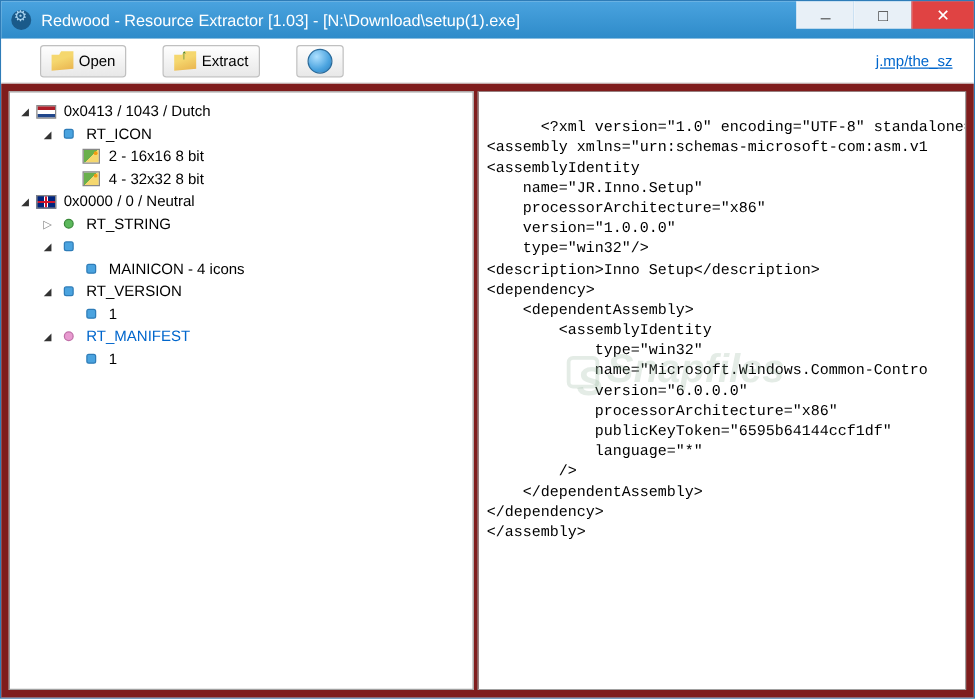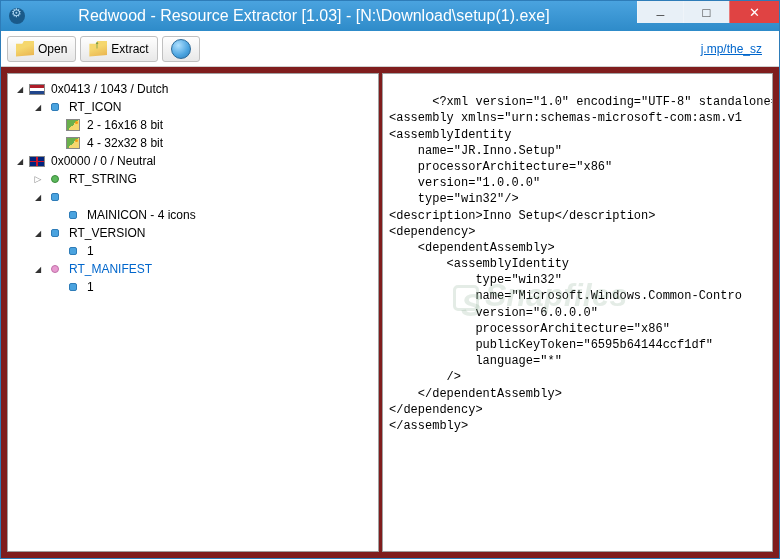--- a/index.html
+++ b/index.html
@@ -1,29 +1,29 @@
 <!DOCTYPE html>
 <html><head>
 <meta charset="utf-8">
 <style>
 * { margin: 0; padding: 0; box-sizing: border-box; }
 body { font-family: 'Segoe UI', Tahoma, sans-serif; font-size: 12px; background: #fff; overflow: hidden; }
 .window { width: 780px; height: 559px; display: flex; flex-direction: column; border: 1px solid #2e7cb8; }
 .titlebar { height: 30px; background: linear-gradient(to bottom, #4aa3df, #2e8bc9); display: flex; align-items: center; color: #fff; }
 .titlebar-icon { width: 16px; height: 16px; margin: 0 8px; background: #1a5a8a; border-radius: 50%; position: relative; }
 .titlebar-icon::after { content: '⚙'; position: absolute; top: -2px; left: 2px; font-size: 12px; color: #aad4f0; }
-.titlebar-text { flex: 1; text-align: center; font-size: 16px; color: #fff; padding-right: 42px; }
+.titlebar-text { flex: 1; text-align: left; font-size: 13px; color: #fff; padding-right: 42px; }
 .win-controls { display: flex; height: 100%; }
 .win-btn { width: 46px; height: 22px; display: flex; align-items: center; justify-content: center; font-size: 11px; color: #333; background: #e8f0f7; border-left: 1px solid rgba(255,255,255,0.3); cursor: pointer; }
 .win-btn.min::after { content: '─'; position: relative; top: 3px; }
 .win-btn.max::after { content: '□'; font-size: 13px; }
 .win-btn.close { background: #e04343; color: #fff; width: 50px; }
 .win-btn.close::after { content: '✕'; font-size: 13px; }
 .toolbar { height: 36px; background: #fff; border-bottom: 1px solid #d0d0d0; display: flex; align-items: center; padding: 0 6px; gap: 4px; }
-.tb-btn { display: flex; align-items: center; gap: 4px; padding: 3px 8px; border: 1px solid #c0c0c0; border-radius: 3px; background: linear-gradient(to bottom, #fefefe, #e8e8e8); cursor: pointer; height: 26px; }
+.tb-btn { display: flex; align-items: center; gap: 4px; padding: 3px 8px; border: 1px solid #c0c0c0; border-radius: 3px; background: linear-gradient(to bottom, #fefefe, #e8e8e8); cursor: pointer; height: 26px; margin-left: 25px; }
 .tb-icon { width: 18px; height: 16px; }
 .folder-open { background: linear-gradient(160deg, #f5d76e 40%, #e8b04b 100%); position: relative; clip-path: polygon(0 20%, 35% 20%, 45% 0, 100% 0, 100% 90%, 0 100%); }
 .folder-extract { background: linear-gradient(160deg, #f5d76e 40%, #e8b04b 100%); position: relative; clip-path: polygon(0 20%, 35% 20%, 45% 0, 100% 0, 100% 90%, 0 100%); }
 .folder-extract::after { content: '↑'; position: absolute; top: -3px; left: 5px; color: #2a7a2a; font-weight: bold; font-size: 11px; }
 .globe-icon { width: 20px; height: 20px; border-radius: 50%; background: radial-gradient(circle at 35% 30%, #aee0ff, #4aa3df 60%, #2e7cb8); border: 1px solid #2a6a9a; position: relative; }
 .toolbar-spacer { flex: 1; }
 .toolbar-link { color: #0066cc; text-decoration: underline; font-size: 12px; margin-right: 11px; cursor: pointer; }
 .content { flex: 1; display: flex; padding: 6px; gap: 3px; background: #7f1d1d; overflow: hidden; }
 .panel { border: 1px solid #a0a0a0; background: #fff; overflow: auto; }
 .tree-panel { width: 372px; padding: 6px 2px; }

